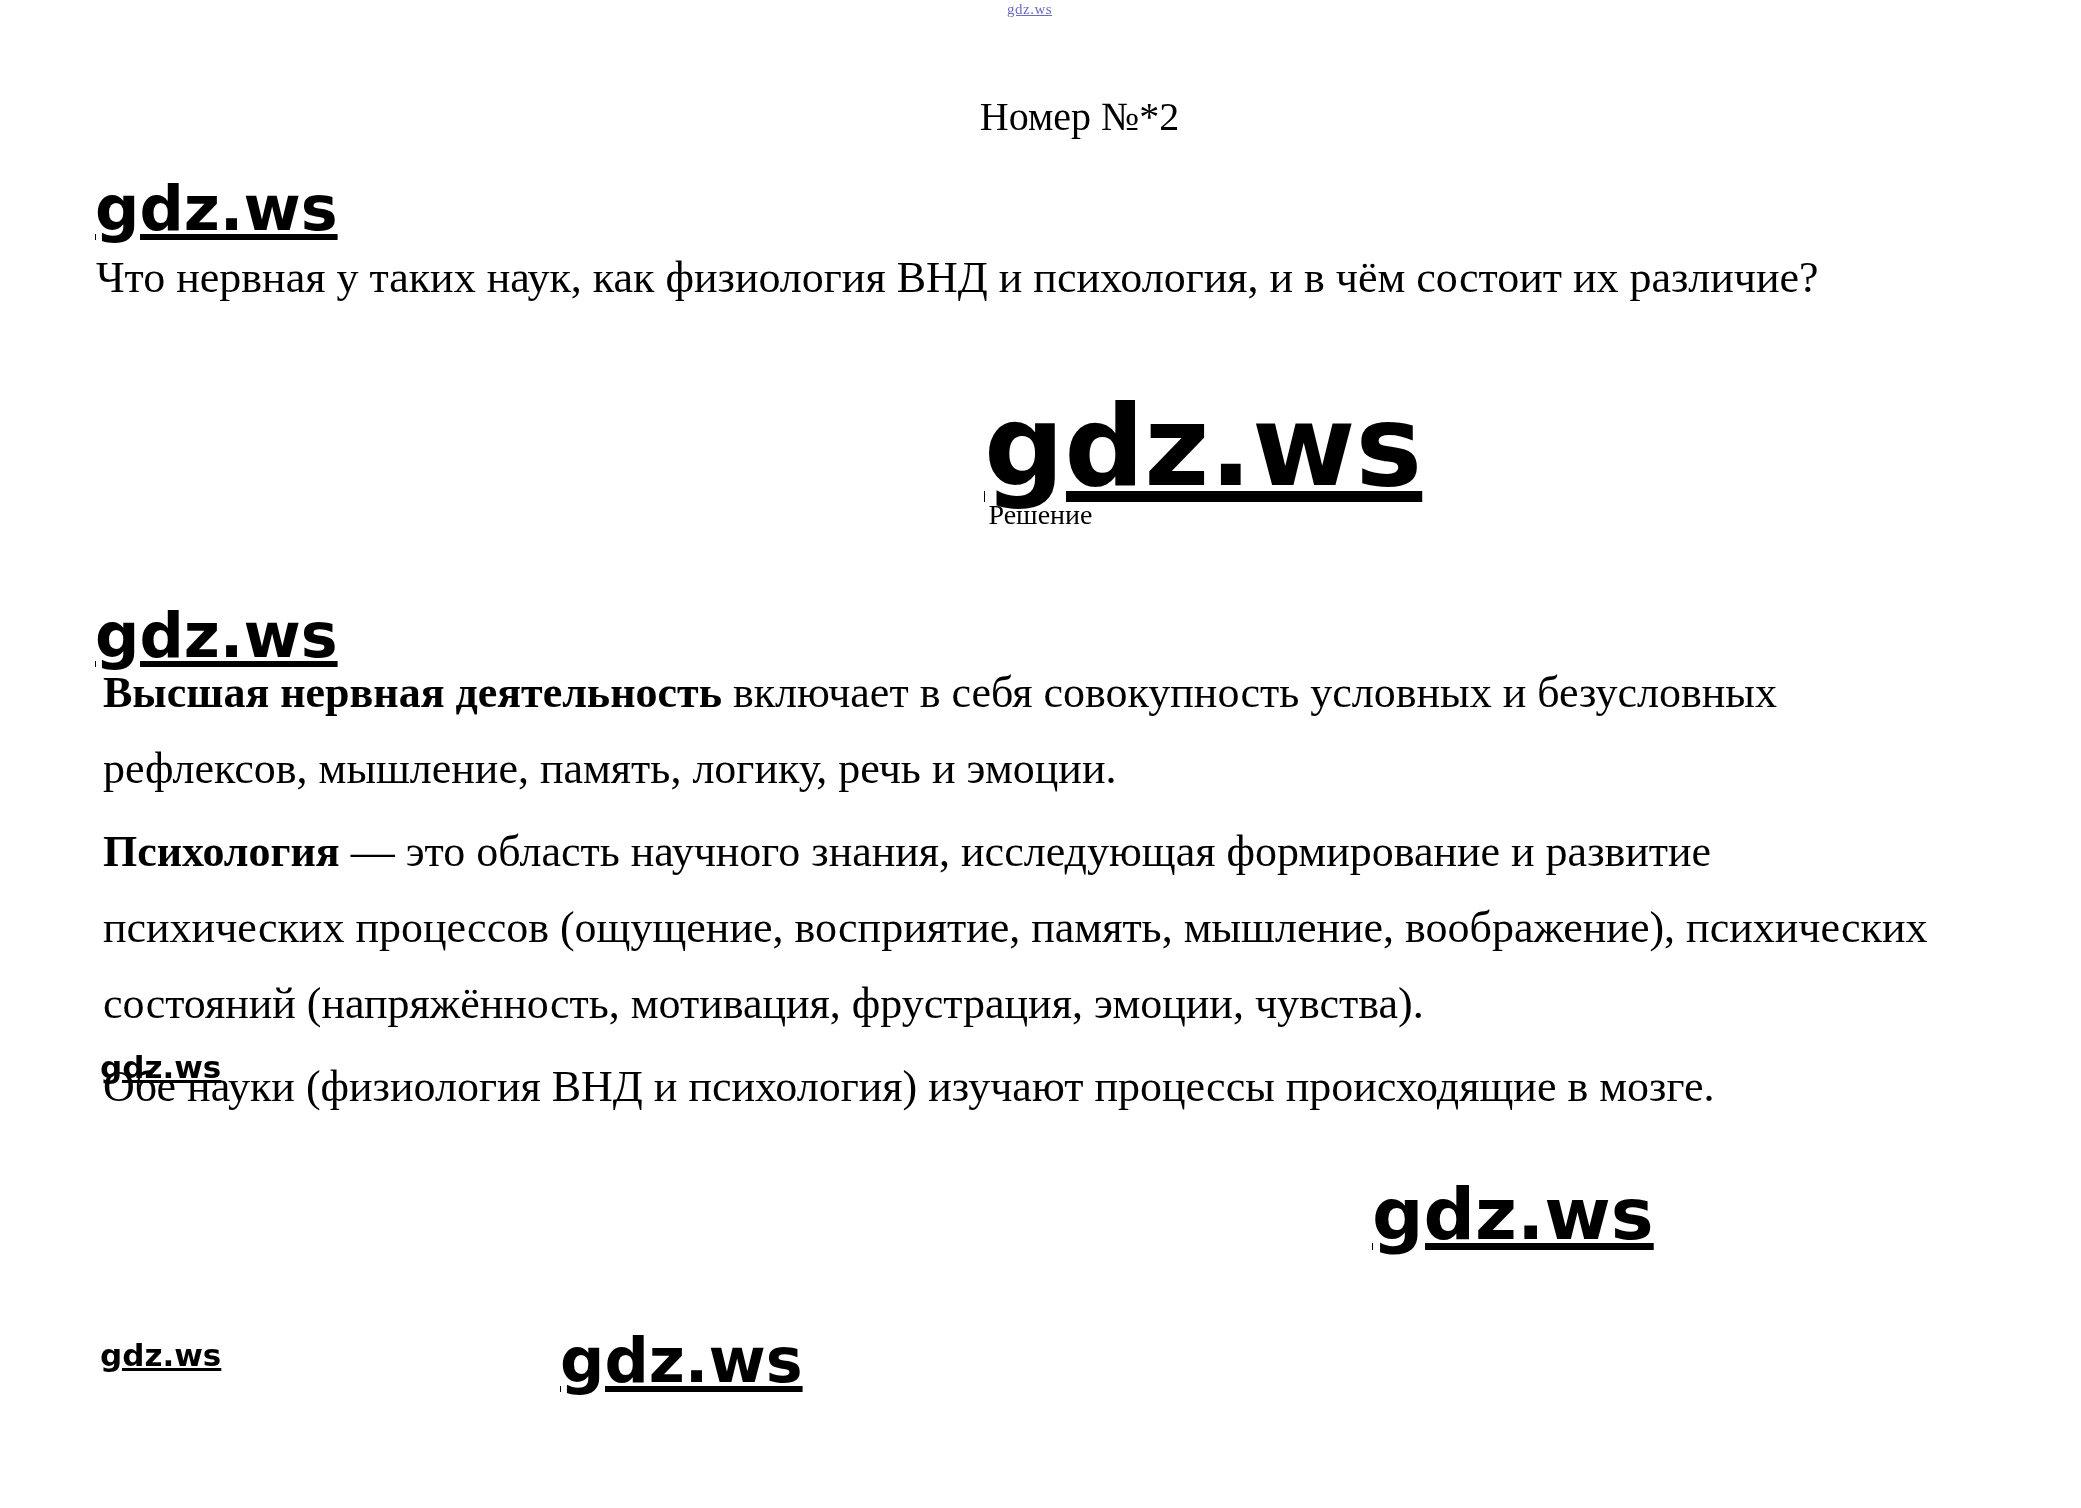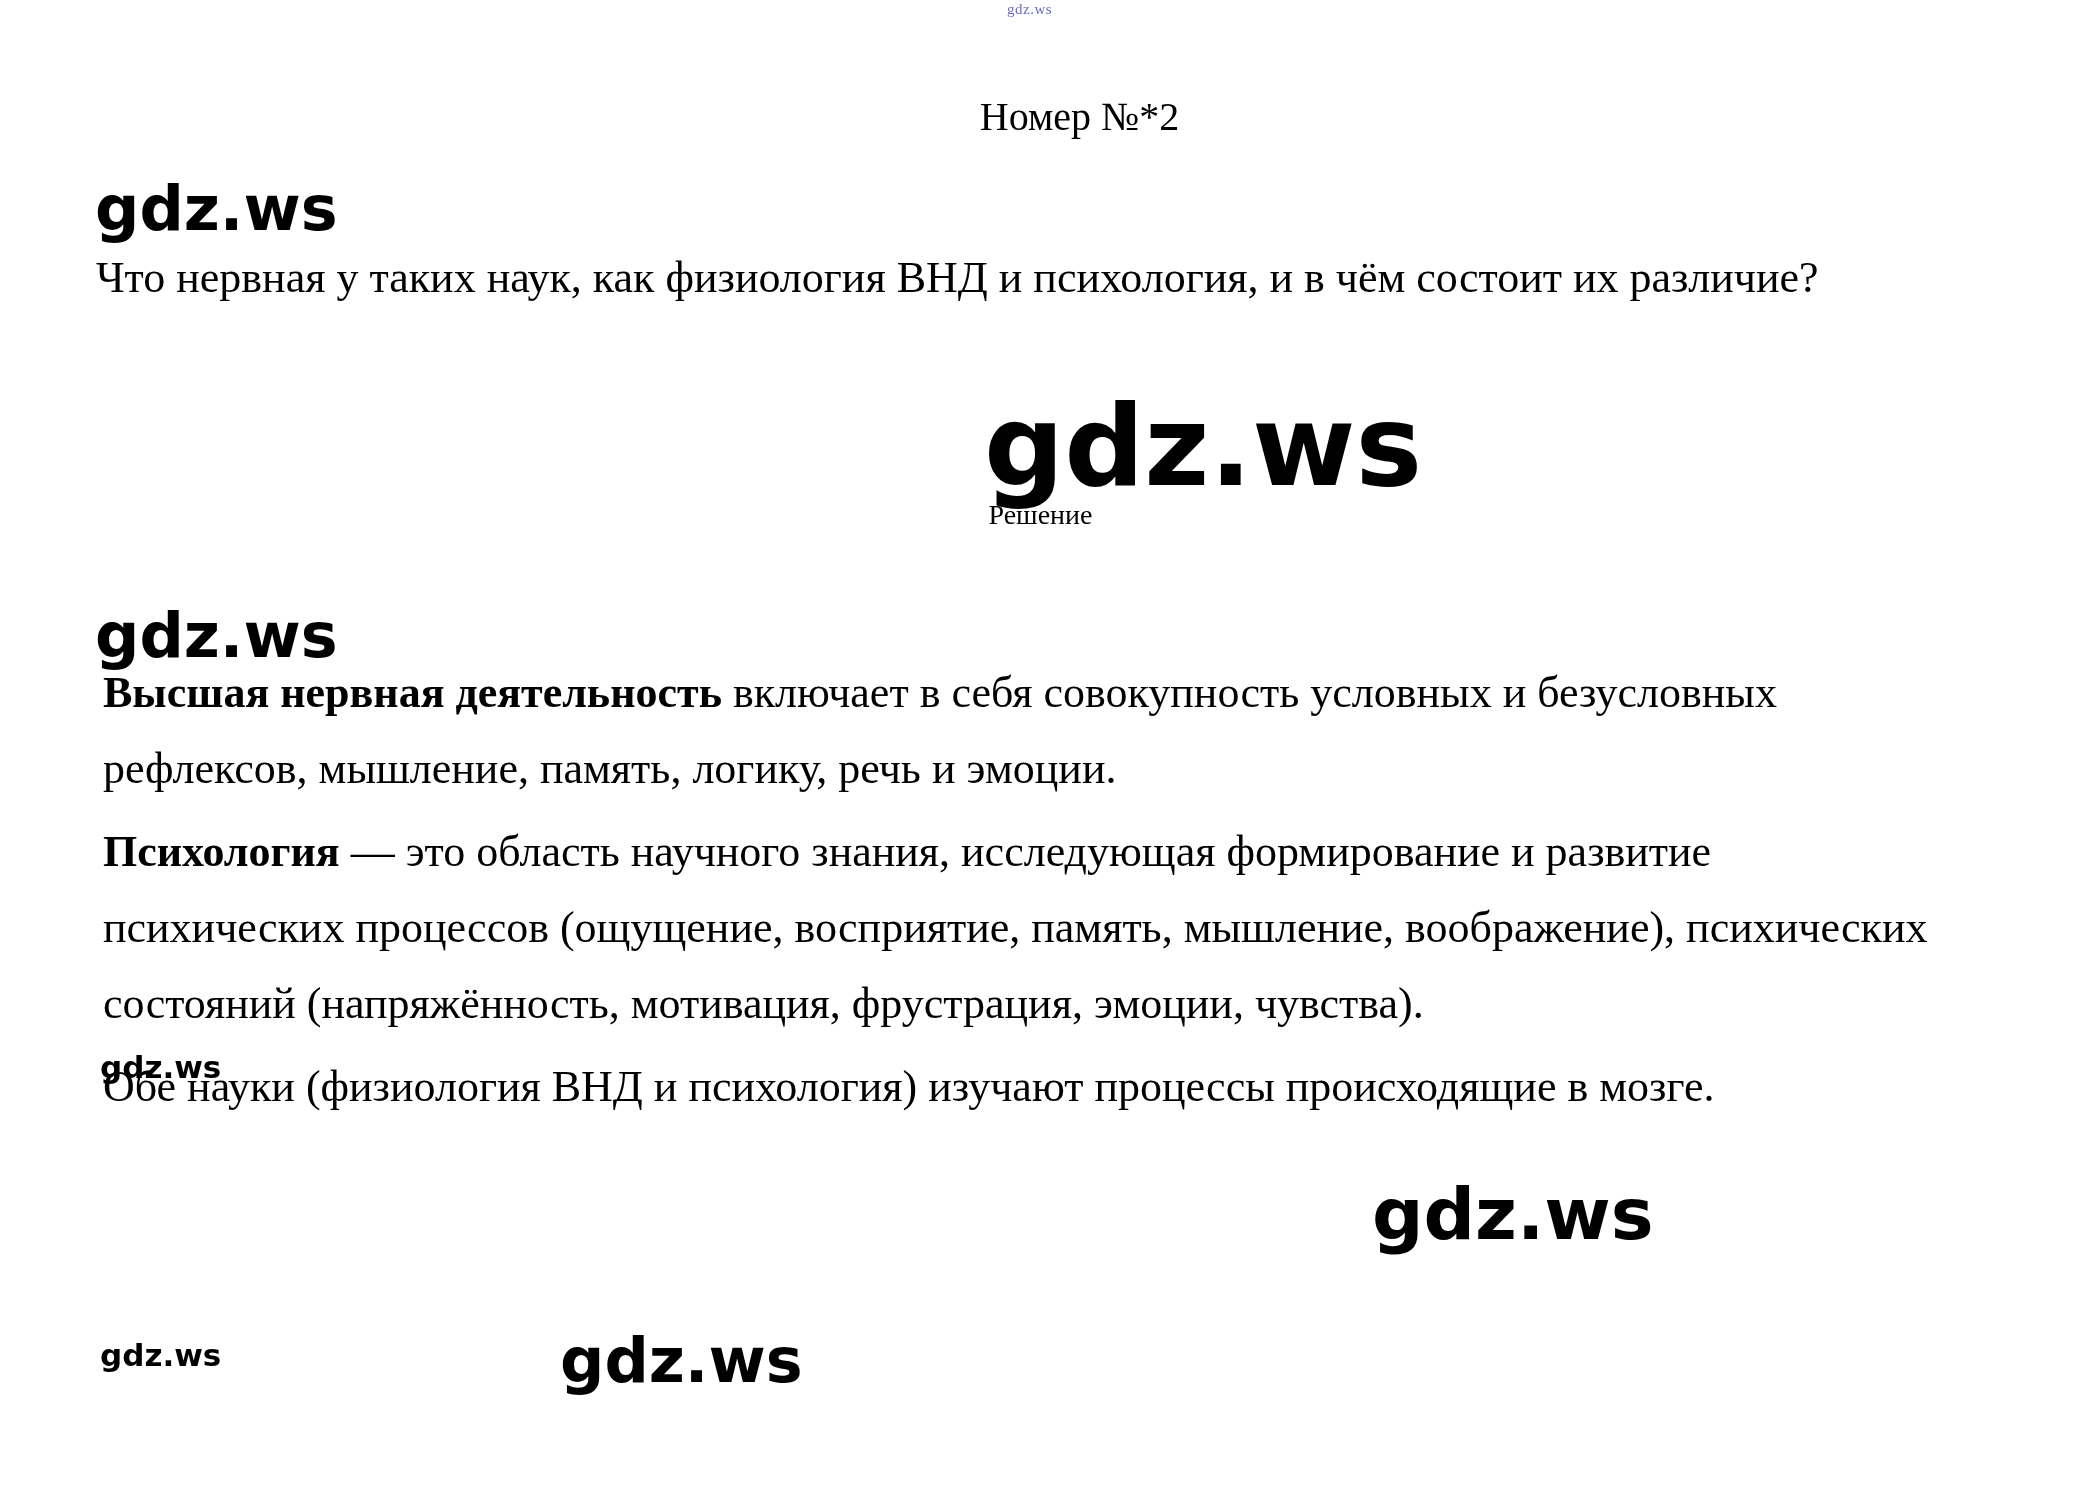--- a/index.html
+++ b/index.html
@@ -18,20 +18,21 @@
 
   
   .wm {
     position: absolute;
     font-family: "DejaVu Sans", sans-serif;
     font-weight: 700;
     color: #000000;
     white-space: nowrap;
     line-height: 1;
     z-index: 5;
+    text-decoration: underline;
   }
   .wm-top-tiny {
     font-family: "Liberation Serif", serif;
     font-weight: 400;
     color: #6b6bbf;
     font-size: 15px;
     top: 2px;
     left: 1007px;
     letter-spacing: 0.5px;
   }

